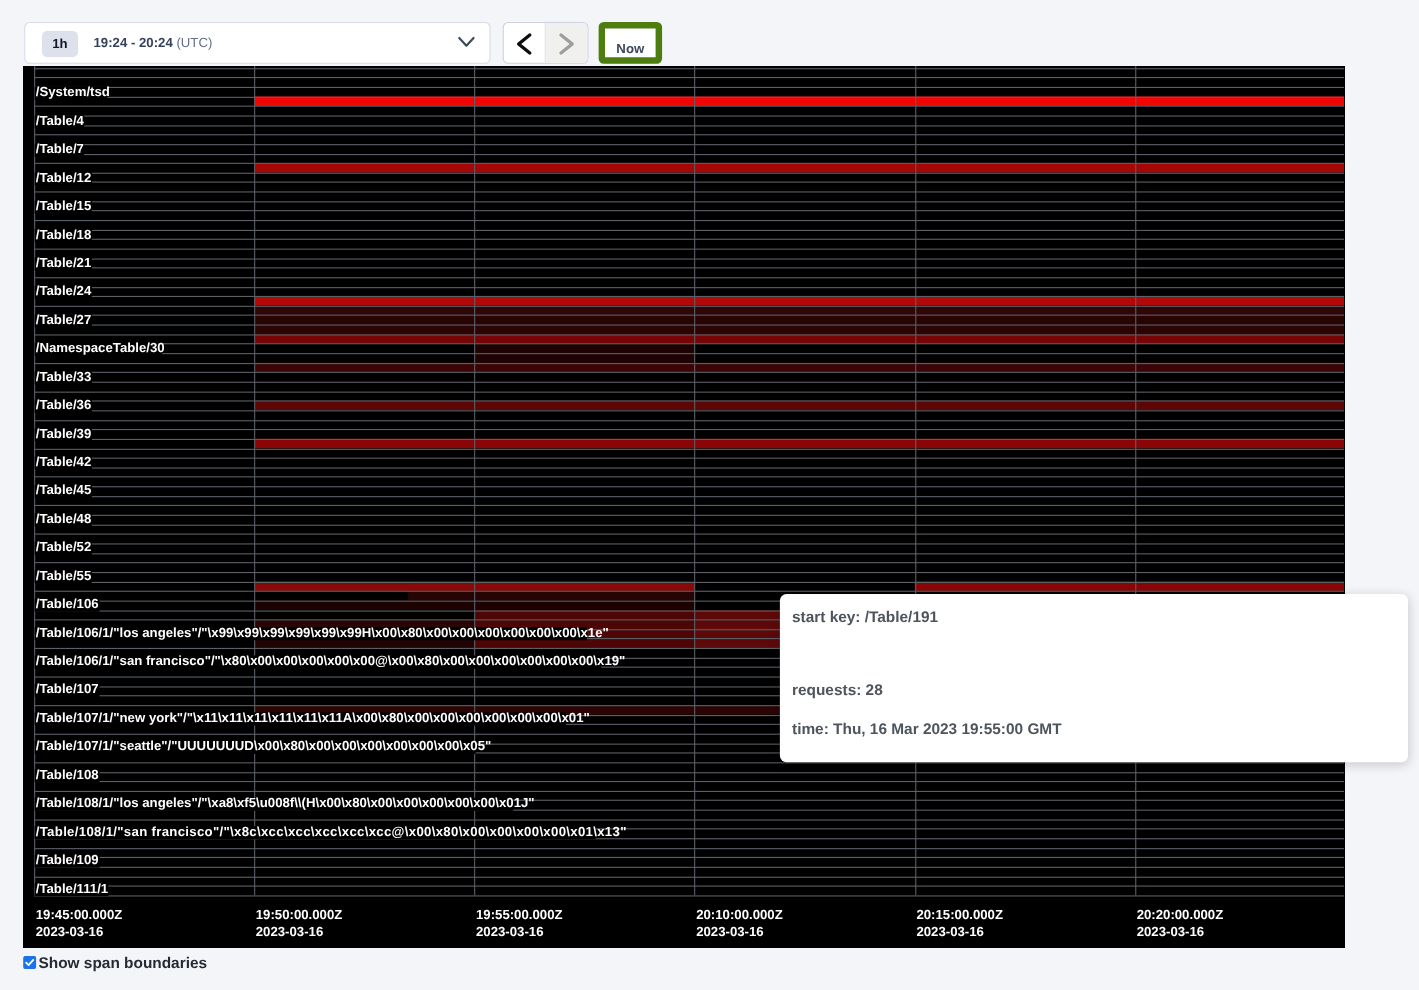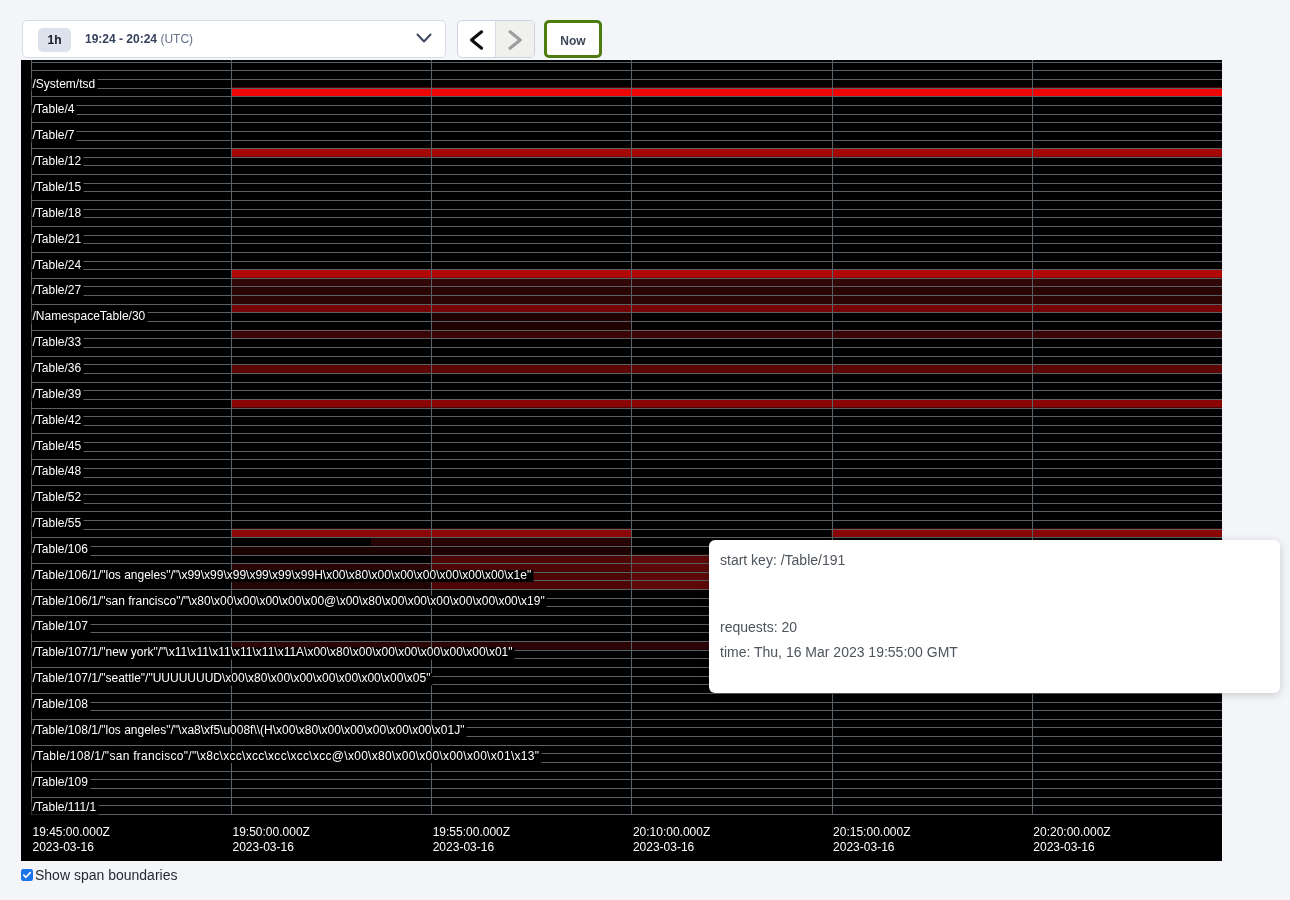--- a/index.html
+++ b/index.html
@@ -1,27 +1,27 @@
 <!DOCTYPE html>
 <html><head>
 <meta charset="utf-8">
 <style>
 * { margin:0; padding:0; box-sizing:border-box; }
 html,body { width:1290px; height:900px; background:#f4f5f9; font-family:"Liberation Sans", sans-serif; position:relative; overflow:hidden; }
 .abs { position:absolute; }
 body * { -webkit-font-smoothing:antialiased; }
-.chart, .tooltip, .cbxlabel, .rangetxt, .badge, .nowbtn { will-change:transform; transform:translateZ(0); }
+.chart, .tooltip, .cbxlabel, .rangetxt, .badge, .nowbtn { will-change:transform; transform:translateZ(0);font-weight:bold; }
 .selbox { left:22px; top:20px; width:424px; height:38px; background:#fff; border:1px solid #d8dce6; border-radius:5px; }
 .badge { left:38px; top:28px; width:33px; height:24px; background:#dce1ec; border-radius:5px; color:#0f172a; font-size:12px; font-weight:bold; text-align:center; line-height:24px; }
 .rangetxt { left:85px; top:20px; height:38px; line-height:38px; font-size:12px; color:#36415c; font-weight:bold;text-align:right; }
 .rangetxt .utc { font-weight:normal; color:#64708a; }
 .chev { left:416px; top:22px; }
 .btngroup { left:457px; top:20px; width:78px; height:38px; border:1px solid #ccd2e0; border-radius:5px; background:#fff; }
 .nexthalf { position:absolute; left:37px; top:0; width:39px; height:36px; background:#f0f0ee; border-left:1px solid #d8dce6; border-radius:0 4px 4px 0; }
-.nowbtn { left:544px; top:20px; width:58px; height:38px; background:#fff; border:3px solid #4d7c0f; border-radius:5px; color:#3c4758; font-size:12px; font-weight:bold; text-align:center; line-height:36px; }
+.nowbtn { left:544px; top:20px; width:58px; height:38px; background:#fff; border:6px solid #4d7c0f; border-radius:5px; color:#3c4758; font-size:12px; font-weight:bold; text-align:center; line-height:36px; }
 .chart { left:21px; top:60px; width:1201px; height:801px; background:#000; }
 .tooltip { left:709px; top:540px; width:571px; height:153px; background:#fff; border-radius:6px; box-shadow:0 2px 10px rgba(0,0,0,0.18); color:#4d545c; font-size:14px; }
 .tooltip div { position:absolute; left:11px; white-space:nowrap; }
 .cbx { left:21px; top:869px; width:12px; height:12px; }
 .cbxlabel { left:35px; top:867px; font-size:14px; color:#262b33; line-height:17px; }
 </style>
 </head>
 <body>
 <div class="abs selbox"></div>
 <div class="abs badge">1h</div>
@@ -231,20 +231,20 @@
 <text x="611.9" y="775.5" font-size="12px" fill="#fff">20:10:00.000Z</text>
 <text x="611.9" y="790.5" font-size="12px" fill="#fff">2023-03-16</text>
 <text x="812.1" y="775.5" font-size="12px" fill="#fff">20:15:00.000Z</text>
 <text x="812.1" y="790.5" font-size="12px" fill="#fff">2023-03-16</text>
 <text x="1012.3" y="775.5" font-size="12px" fill="#fff">20:20:00.000Z</text>
 <text x="1012.3" y="790.5" font-size="12px" fill="#fff">2023-03-16</text>
 </svg>
 </div>
 <div class="abs tooltip">
   <div style="top:12px">start key: /Table/191</div>
-  <div style="top:79px">requests: 20</div>
-  <div style="top:104px">time: Thu, 16 Mar 2023 19:55:00 GMT</div>
+  <div style="top:79px">requests: 28</div>
+  <div style="top:114px">time: Thu, 16 Mar 2023 19:55:00 GMT</div>
 </div>
 <svg class="abs cbx" width="12" height="12" viewBox="0 0 13 13">
     <rect x="0" y="0" width="13" height="13" rx="2.5" fill="#1a73e8"></rect>
     <path d="M3 6.7 L5.4 9 L10 3.9" stroke="#fff" stroke-width="1.8" fill="none" stroke-linecap="round" stroke-linejoin="round"></path>
   </svg>
 <div class="abs cbxlabel">Show span boundaries</div>
 
 </body></html>

